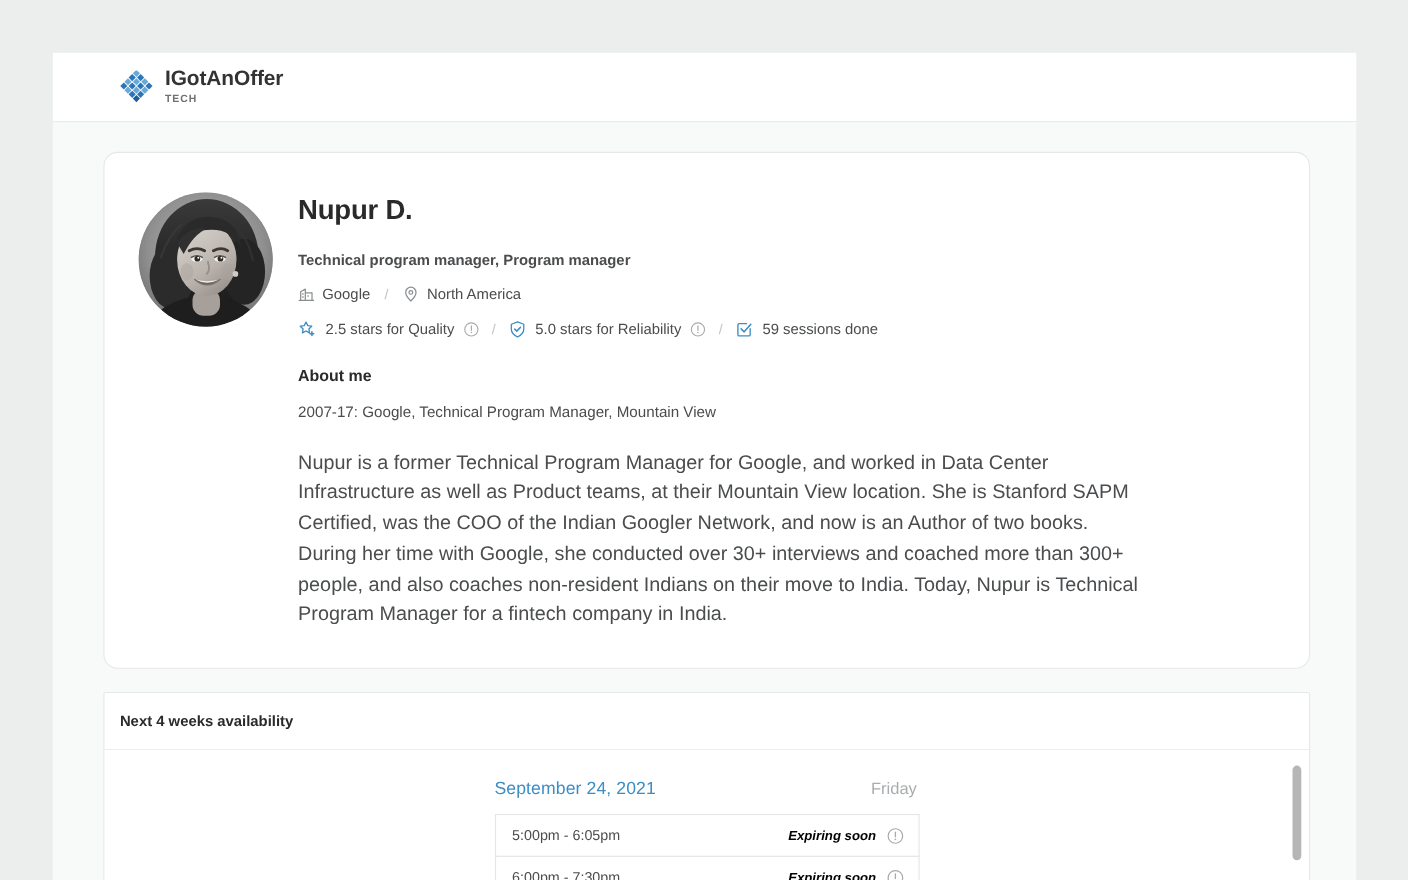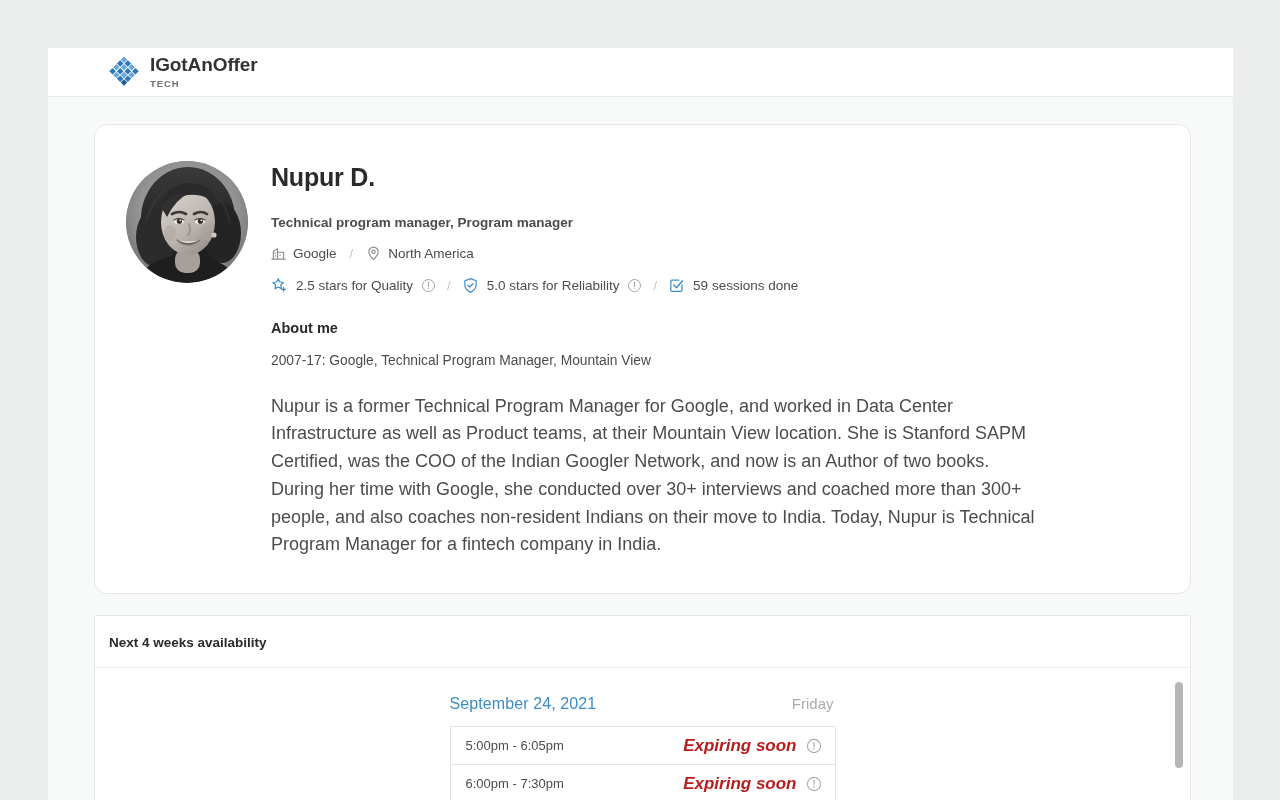--- a/index.html
+++ b/index.html
@@ -27,21 +27,21 @@
     position: absolute;
     left: 48px; top: 48px;
     width: 1185px;
     height: 752px;
     background: #f8f9f9;
     overflow: hidden;
   }
 
   
   .topbar {
-    height: 49px;
+    height: 63px;
     background: #ffffff;
     border-bottom: 1px solid #e9eaea;
     display: flex;
     align-items: center;
     padding-left: 61px;
   }
   .brand {
     display: flex;
     align-items: center;
     gap: 11px;
@@ -238,24 +238,24 @@
   .slot-time {
     font-size: 13px;
     color: #4a4c4e;
   }
   .slot-right {
     display: flex;
     align-items: center;
     gap: 9px;
   }
   .slot-flag {
-    font-size: 17px;
+    font-size: 12px;
     font-style: italic;
     font-weight: 700;
-    color: #b91c1c;
+    color: #000000;
   }
 
   .day-spacer { height: 30px; }
 
   
   .scrollbar-track {
     position: absolute;
     top: 0; right: 5px;
     width: 12px;
     height: 100%;

